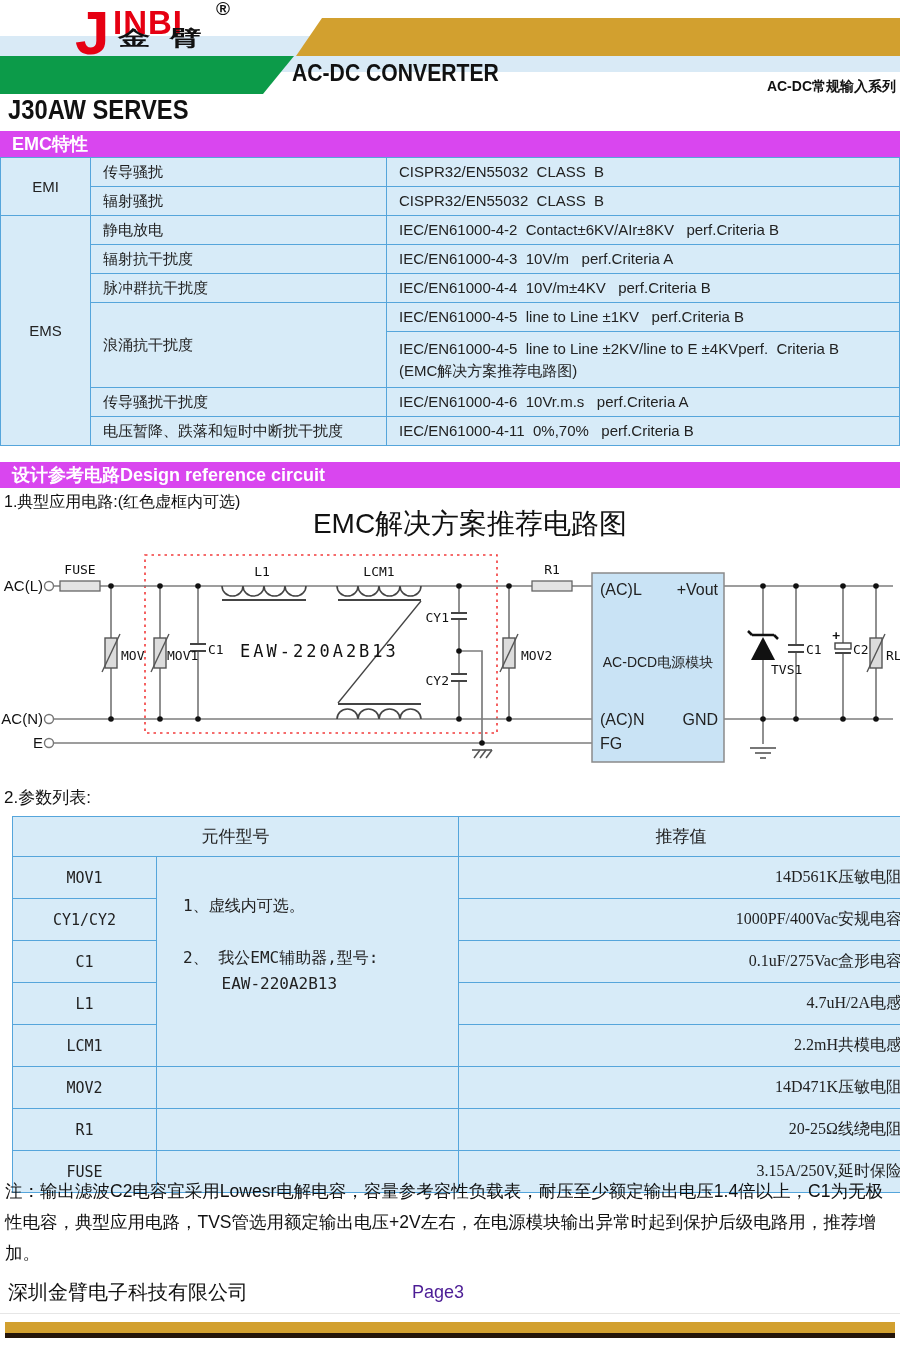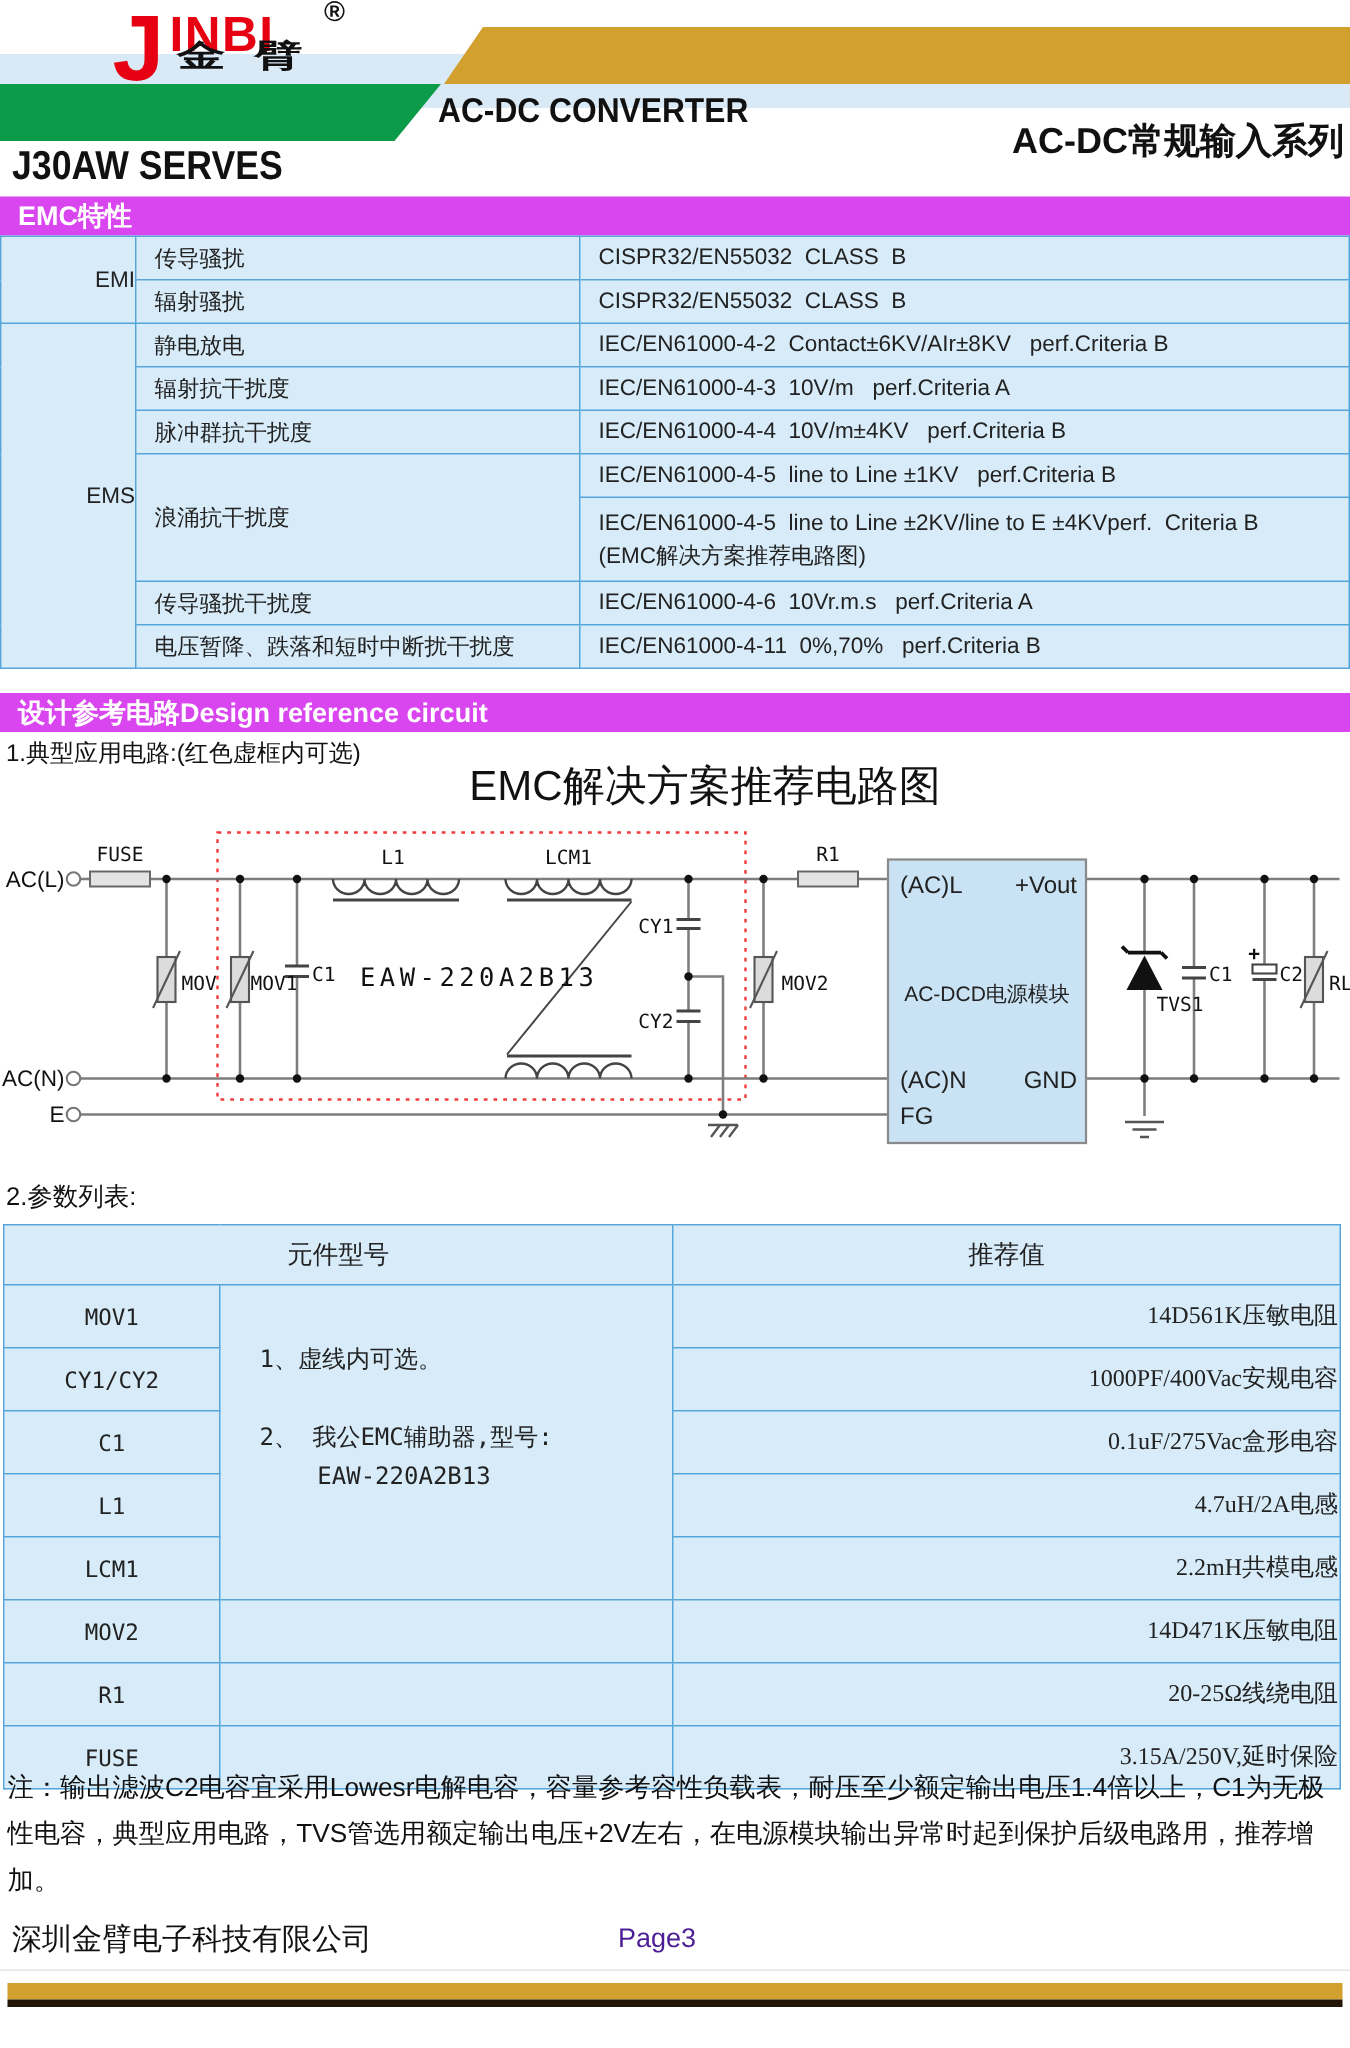--- a/index.html
+++ b/index.html
@@ -13,47 +13,47 @@
   .band-green{position:absolute;top:56px;left:0;width:900px;height:38px;background:#0C9B49;
               clip-path:polygon(0 0,294px 0,263px 38px,0 38px);}
   .logo{position:absolute;top:0;left:0;width:280px;height:110px;}
   .logo-j{position:absolute;left:75px;top:2px;font-size:62px;font-weight:bold;color:#E60012;line-height:1;}
   .logo-inbi{position:absolute;left:113px;top:6px;font-size:33px;font-weight:bold;color:#E60012;letter-spacing:1px;line-height:1;}
   .logo-reg{position:absolute;left:216px;top:-1px;font-size:19px;font-weight:bold;color:#111;line-height:1;}
   .logo-cn{position:absolute;left:118px;top:28px;font-size:24px;font-weight:bold;color:#111;line-height:1;
            letter-spacing:14px;transform:scale(1.35,0.85);transform-origin:left top;white-space:nowrap;}
   .hd-converter{position:absolute;left:292px;top:60px;font-size:23px;font-weight:bold;color:#111;
                 transform:scaleX(0.92);transform-origin:left top;letter-spacing:0;white-space:nowrap;}
-  .hd-series{position:absolute;right:4px;top:78px;font-size:24px;font-weight:bold;color:#111;white-space:nowrap;}
+  .hd-series{position:absolute;right:4px;top:78px;font-size:14px;font-weight:bold;color:#111;white-space:nowrap;}
   .hd-model{position:absolute;left:8px;top:95px;font-size:27px;font-weight:bold;color:#111;
             transform:scaleX(0.88);transform-origin:left top;white-space:nowrap;}
 
   
   .bar{position:absolute;left:0;width:900px;height:26px;background:#d946ef;color:#fff;
        font-weight:bold;font-size:18px;line-height:26px;padding-left:12px;box-sizing:border-box;white-space:nowrap;}
   #bar-emc{top:131px;}
   #bar-design{top:462px;}
 
   
   .emc-wrap{position:absolute;top:157px;left:0;width:899px;}
   table{border-collapse:collapse;table-layout:fixed;width:100%;}
   .emc-wrap td{border:1px solid #55A5DB;background:#D7EBF8;font-size:15px;color:#222;
                padding:0 4px 0 12px;vertical-align:middle;}
-  .emc-wrap td.grp{text-align:right;padding:0;}
+  .emc-wrap td.grp{text-align:center;padding:0;}
   .emc-wrap td.val{white-space:pre-wrap;line-height:1.45;}
   tr.h29{height:29px;} tr.h55{height:56px;margin-left:45px;}
 
   
   .circ-sub{position:absolute;left:4px;top:492px;font-size:16px;color:#111;}
   .circ-title{position:absolute;left:0;top:505px;width:940px;text-align:center;font-size:28px;color:#111;}
   .circuit{position:absolute;left:0;top:548px;}
 
   
   .params-head{position:absolute;left:4px;top:786px;font-size:17px;color:#111;}
-  .params-wrap{position:absolute;top:816px;left:2px;width:823px;border-radius:25px;}
+  .params-wrap{position:absolute;top:816px;left:12px;width:823px;border-radius:25px;}
   .params-wrap td{border:1px solid #55A5DB;background:#D7EBF8;font-size:16px;color:#222;vertical-align:middle;}
   .params-wrap td.hd{text-align:center;font-size:17px;height:37px;}
   .params-wrap td.nm{text-align:center;font-family:"DejaVu Sans Mono",monospace;font-size:15px;height:39px;}
   .params-wrap td.vl{padding-left:14px;font-family:Liberation Serif, serif;font-size:16px;text-align:right;}
   .params-wrap td.mid{vertical-align:top;padding:36px 0 0 26px;font-size:16px;line-height:26px;
                       white-space:pre-wrap;font-family:"DejaVu Sans Mono",monospace;}
 
   
   .note{position:absolute;left:5px;top:1176px;width:892px;font-size:17.5px;line-height:31px;color:#111;}
   .footer-line{position:absolute;left:0;top:1313px;width:900px;border-top:1px solid #E6E6E6;}

